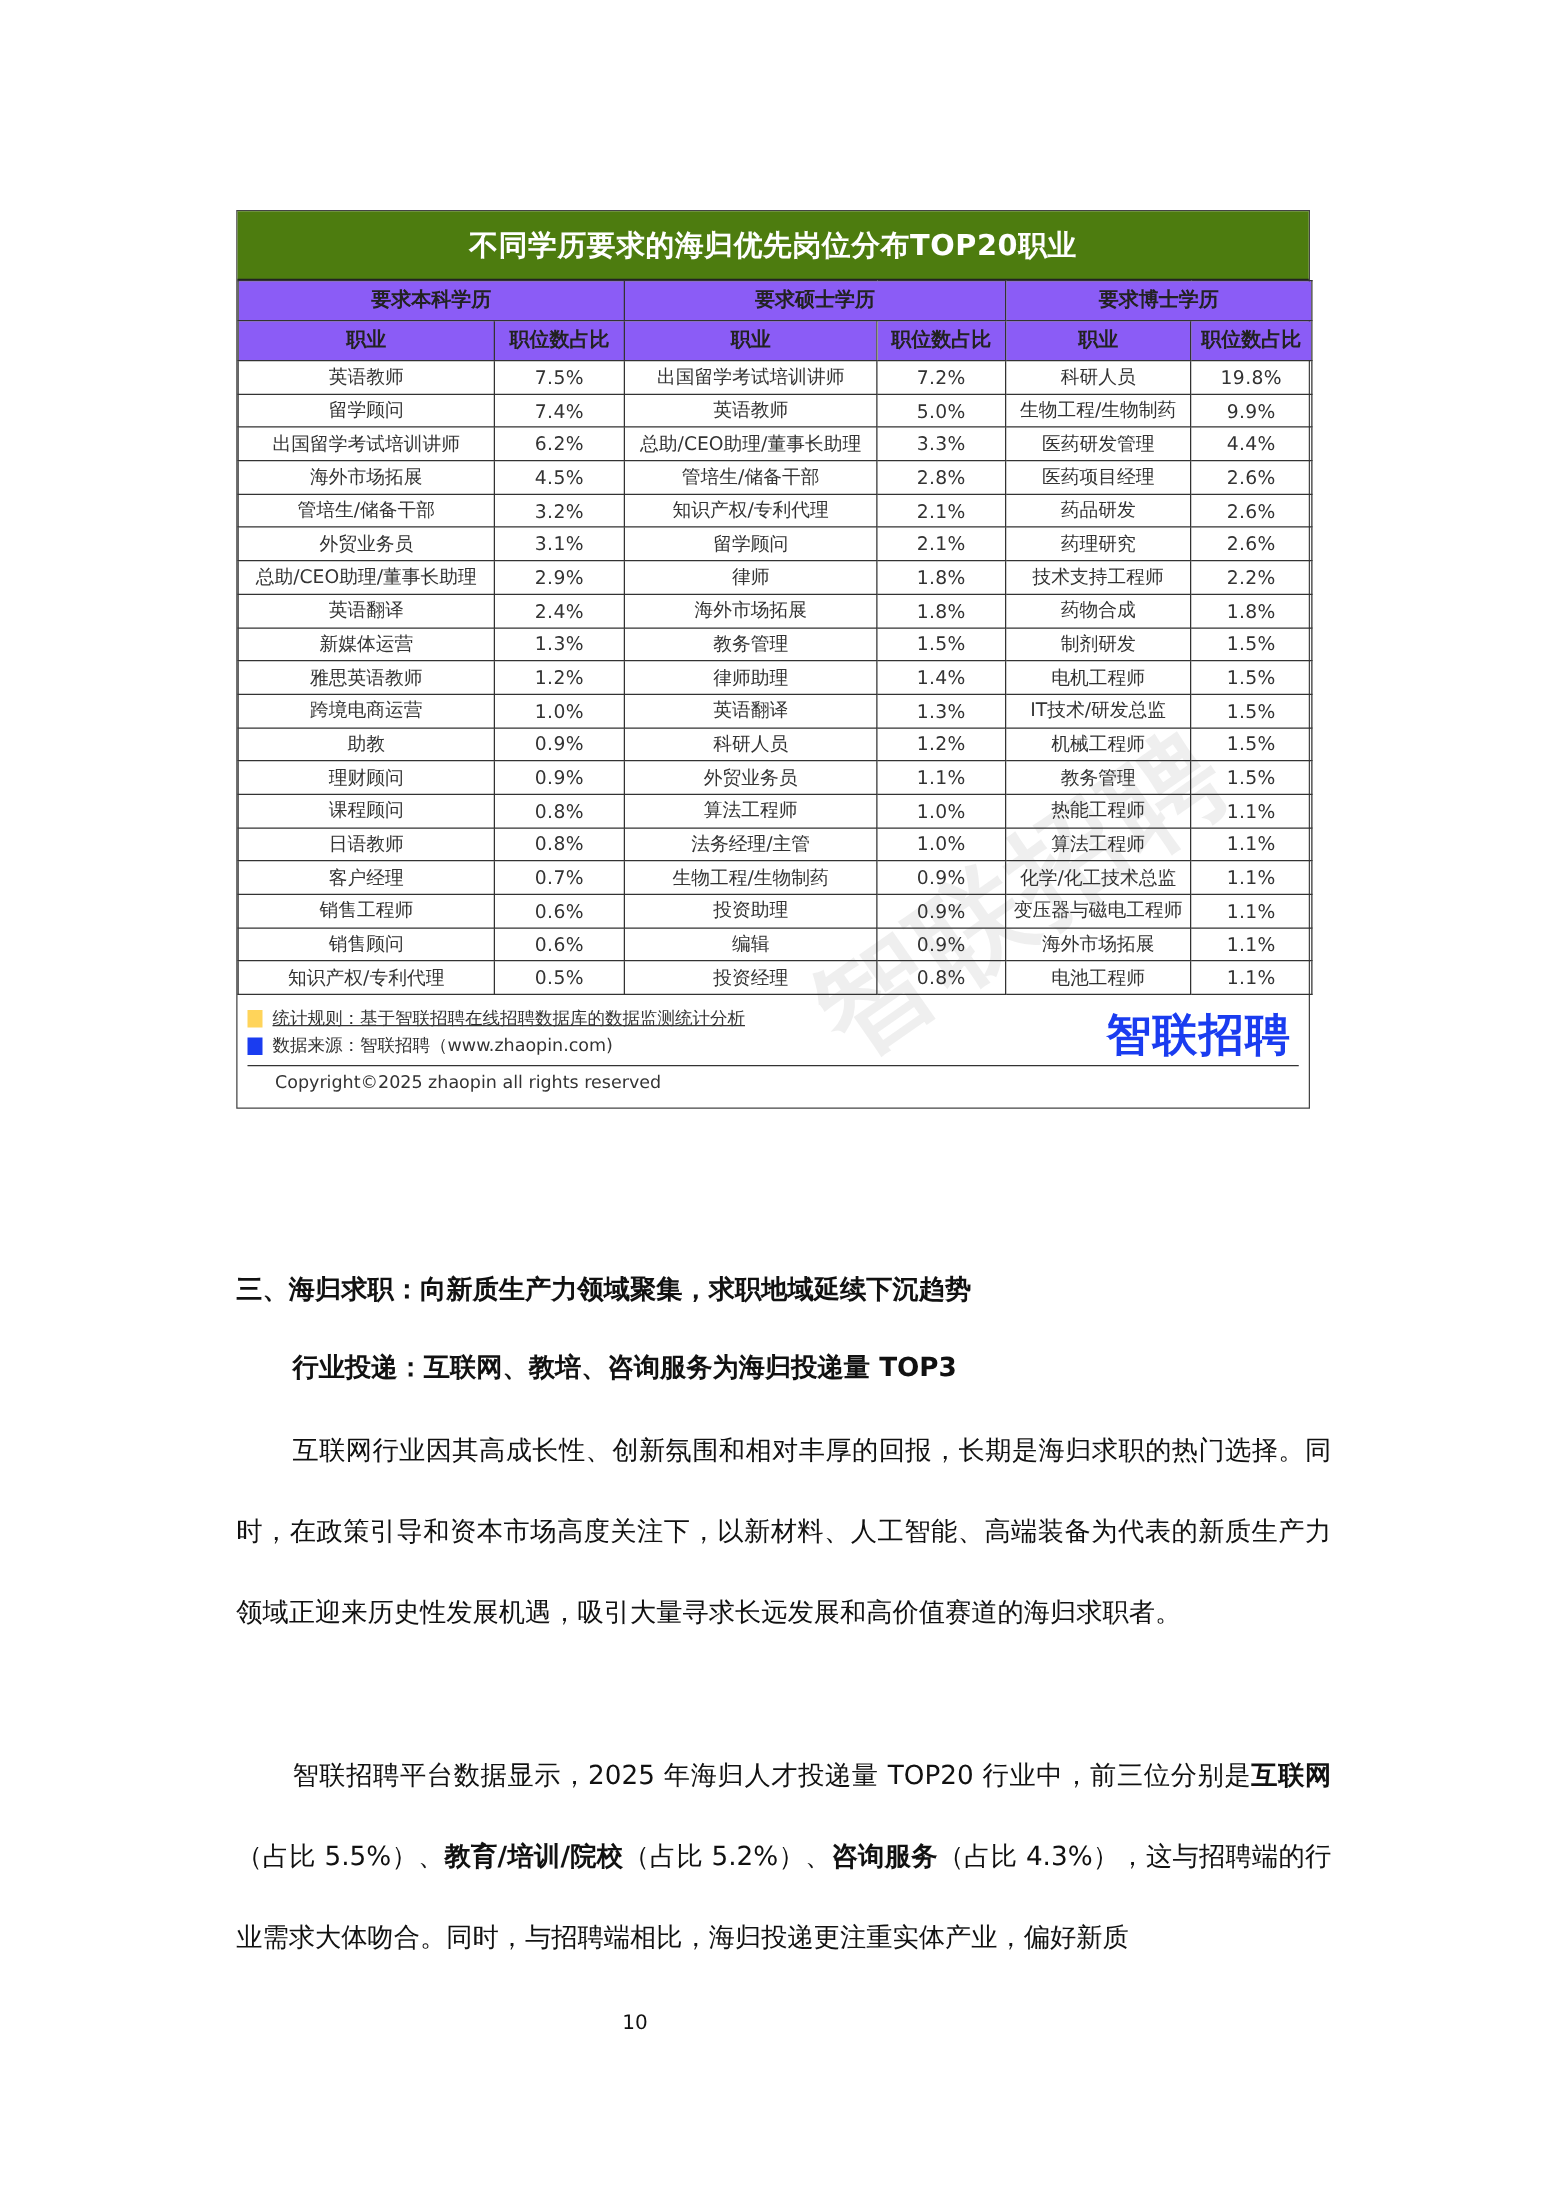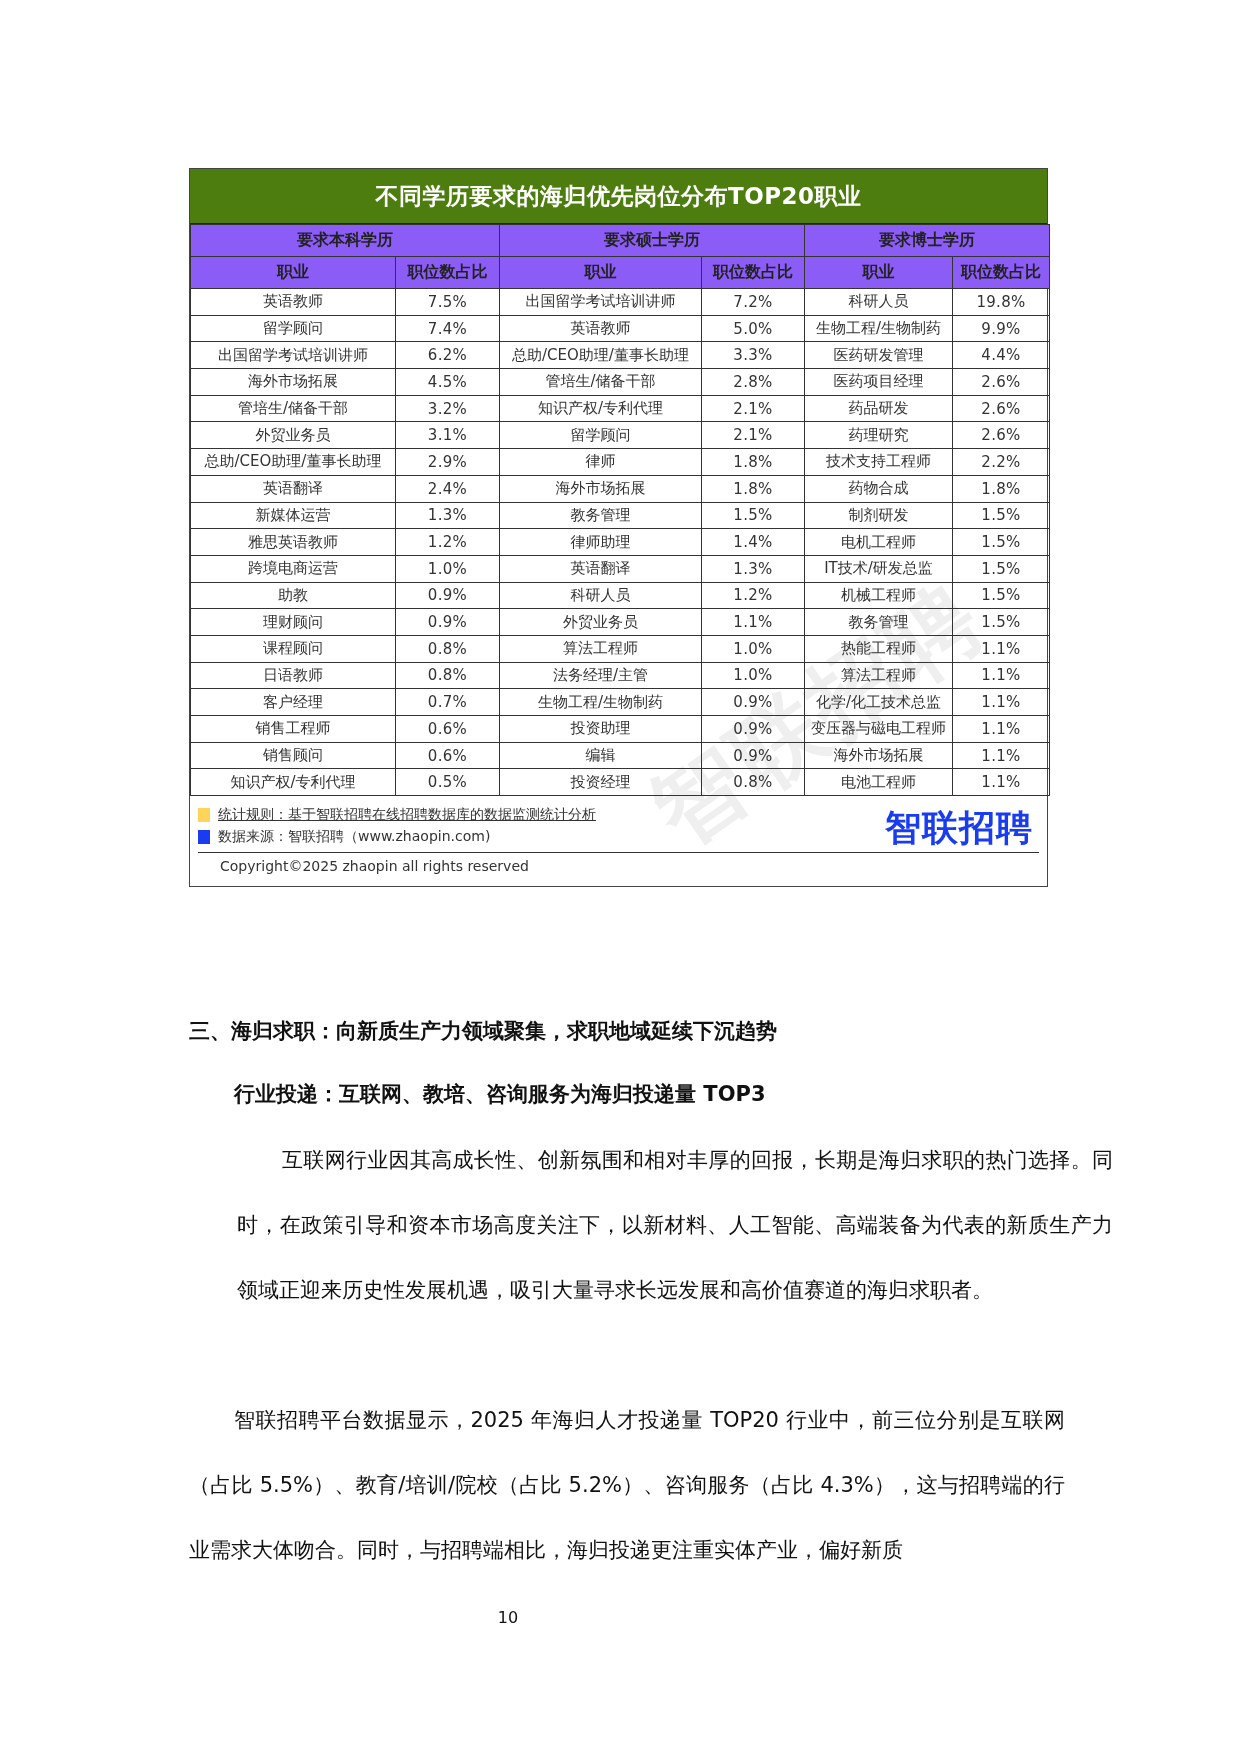--- a/index.html
+++ b/index.html
@@ -31,23 +31,23 @@
   .legend-row.r2 { top: 32px; }
   .foot-line { position: absolute; left: 8px; right: 8px; top: 56px; border-top: 1px solid #333; }
   .copyright { position: absolute; left: 30px; top: 62px; font-size: 14px; color: #333; }
   .brand { position: absolute; right: 14px; top: 8px; font-size: 36px; font-weight: bold; color: #1a3cf0;
            letter-spacing: 1px; }
 
   .h1 { position: absolute; left: 189px; top: 1017px; font-size: 21px; font-weight: bold; }
   .h2 { position: absolute; left: 234px; top: 1080px; font-size: 21px; font-weight: bold; }
   .para { position: absolute; left: 189px; width: 876px; font-size: 21px; line-height: 65px; color: #111;
           text-align: justify; text-indent: 45px; }
-  .para.p1 { top: 1128px; margin-left: 48px; }
+  .para.p1 { top: 1128px; }
   .para.p2 { top: 1388px; }
-  .para b { font-weight: normal; }
+  .para b { font-weight: bold; }
   .page-num { position: absolute; left: 0; width: 1016px; top: 1608px; text-align: center; font-size: 16px; }
 </style>
 </head>
 <body>
 
 <div class="figure">
   <div class="fig-title">不同学历要求的海归优先岗位分布TOP20职业</div>
   <div style="position:relative;">
     <div class="watermark">智联招聘</div>
     <table class="grid">

